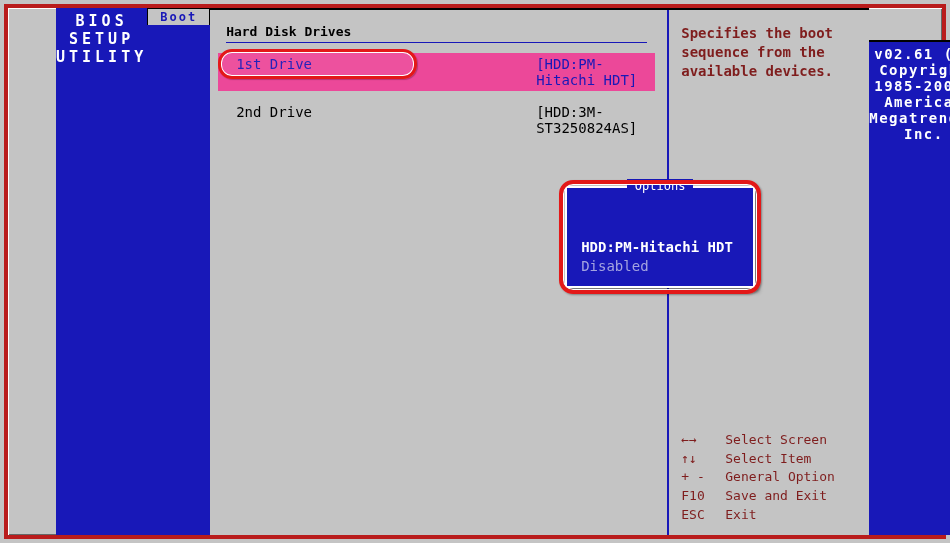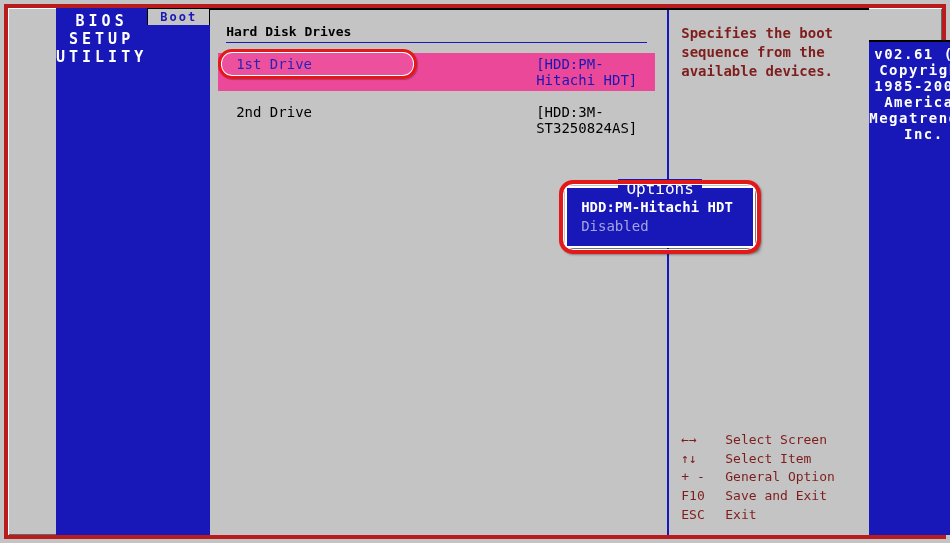--- a/index.html
+++ b/index.html
@@ -123,36 +123,37 @@
     background: #1818b8;
     border: 2px solid #ffffff;
     padding: 4px 14px 10px 14px;
     min-width: 190px;
     box-shadow: 4px 4px 4px rgba(0,0,0,0.4);
     position: relative;
   }
   .popup-title {
     color: #fff;
     text-align: center;
-    font-size: 16px;
+    font-size: 12px;
     margin-top: -13px;
   }
   .popup-title span {
     background: #1818b8;
     padding: 0 8px;
   }
   .popup-item {
     color: #a4a4e0;
     font-size: 14px;
     padding: 0;
     line-height: 1.35;
   }
   .popup-item.selected {
     color: #ffffff;
     font-weight: bold;
+    margin-top: 45px;
   }
   .right-panel {
     width: 200px;
     padding: 14px 10px 10px 12px;
     display: flex;
     flex-direction: column;
     color: #7f1d1d;
   }
   .help-text {
     font-size: 14px;

